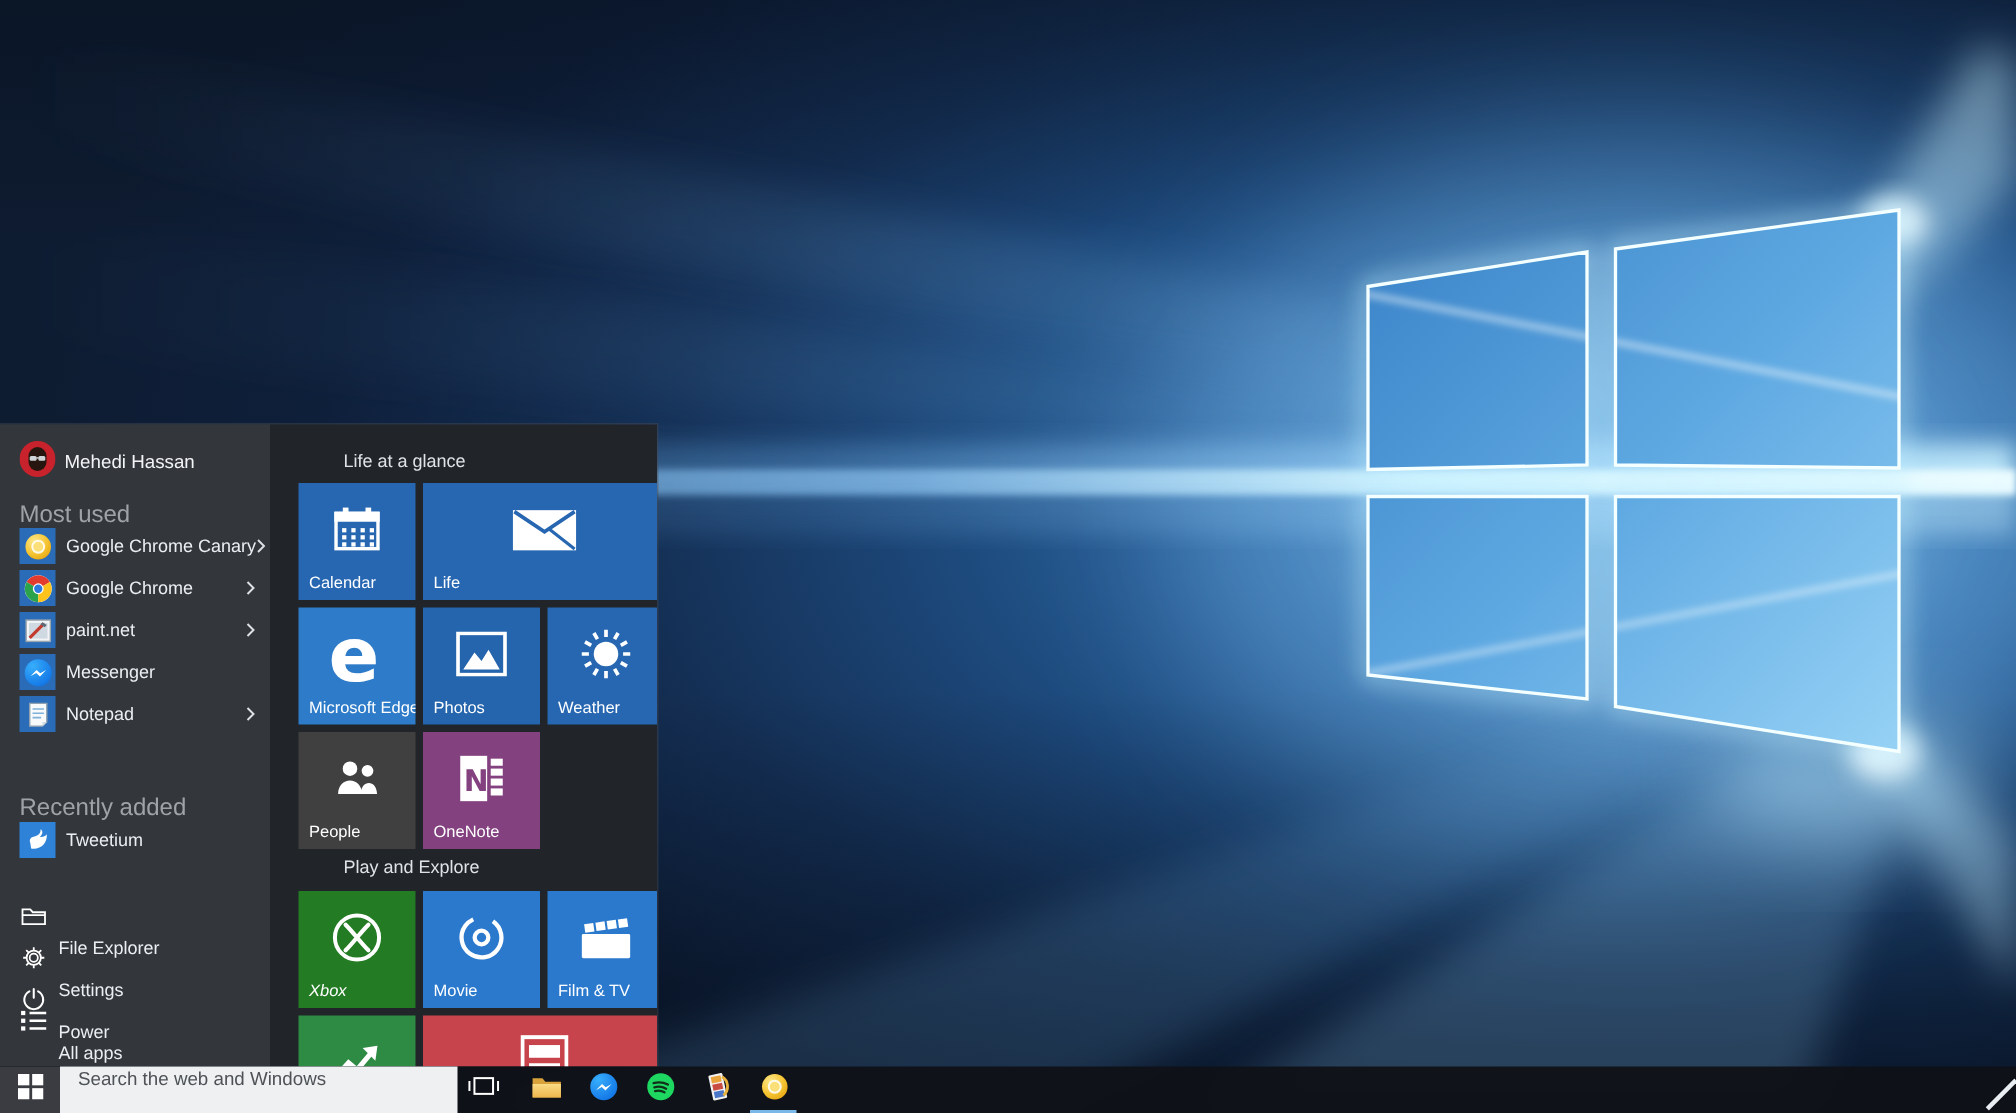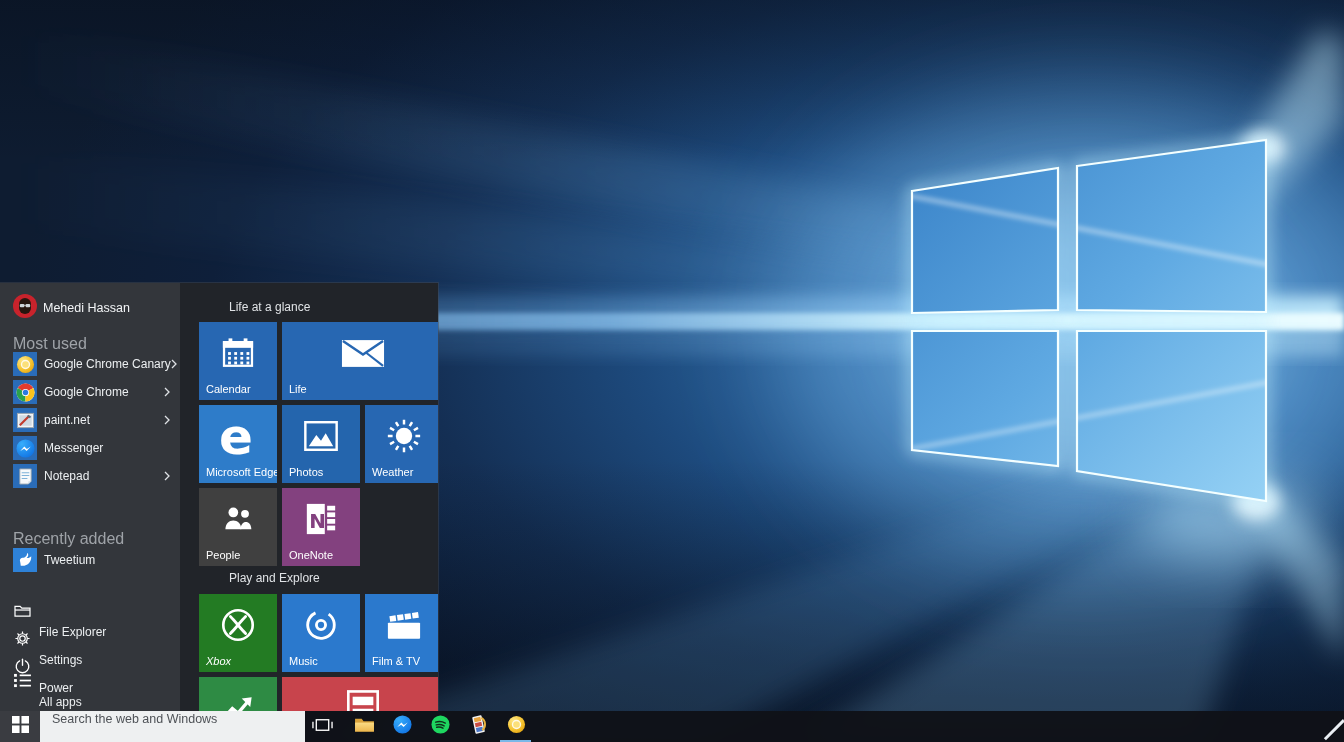--- a/index.html
+++ b/index.html
@@ -453,21 +453,21 @@
 
         <div class="tile" style="background-color: rgb(43, 121, 205);">
           <div class="t-ic">
             <svg width="38" height="38" viewBox="-20 -20 40 40">
               <g fill="none" stroke="#fff">
                 <circle r="14" stroke-width="3" stroke-dasharray="73 15" transform="rotate(-55)"></circle>
                 <circle r="4.8" stroke-width="3"></circle>
               </g>
             </svg>
           </div>
-          <span class="t-label">Music</span>
+          <span class="t-label">Movie</span>
         </div>
 
         <div class="tile" style="background-color: rgb(43, 121, 205);">
           <div class="t-ic">
             <svg width="36" height="31" viewBox="0 0 38 32">
               <g fill="#fff">
                 <rect x="2" y="13" width="34" height="17" rx="1"></rect>
                 <g transform="rotate(-8 19 8)">
                   <rect x="4" y="4" width="6.5" height="6"></rect>
                     <rect x="12" y="4" width="6.5" height="6"></rect>

